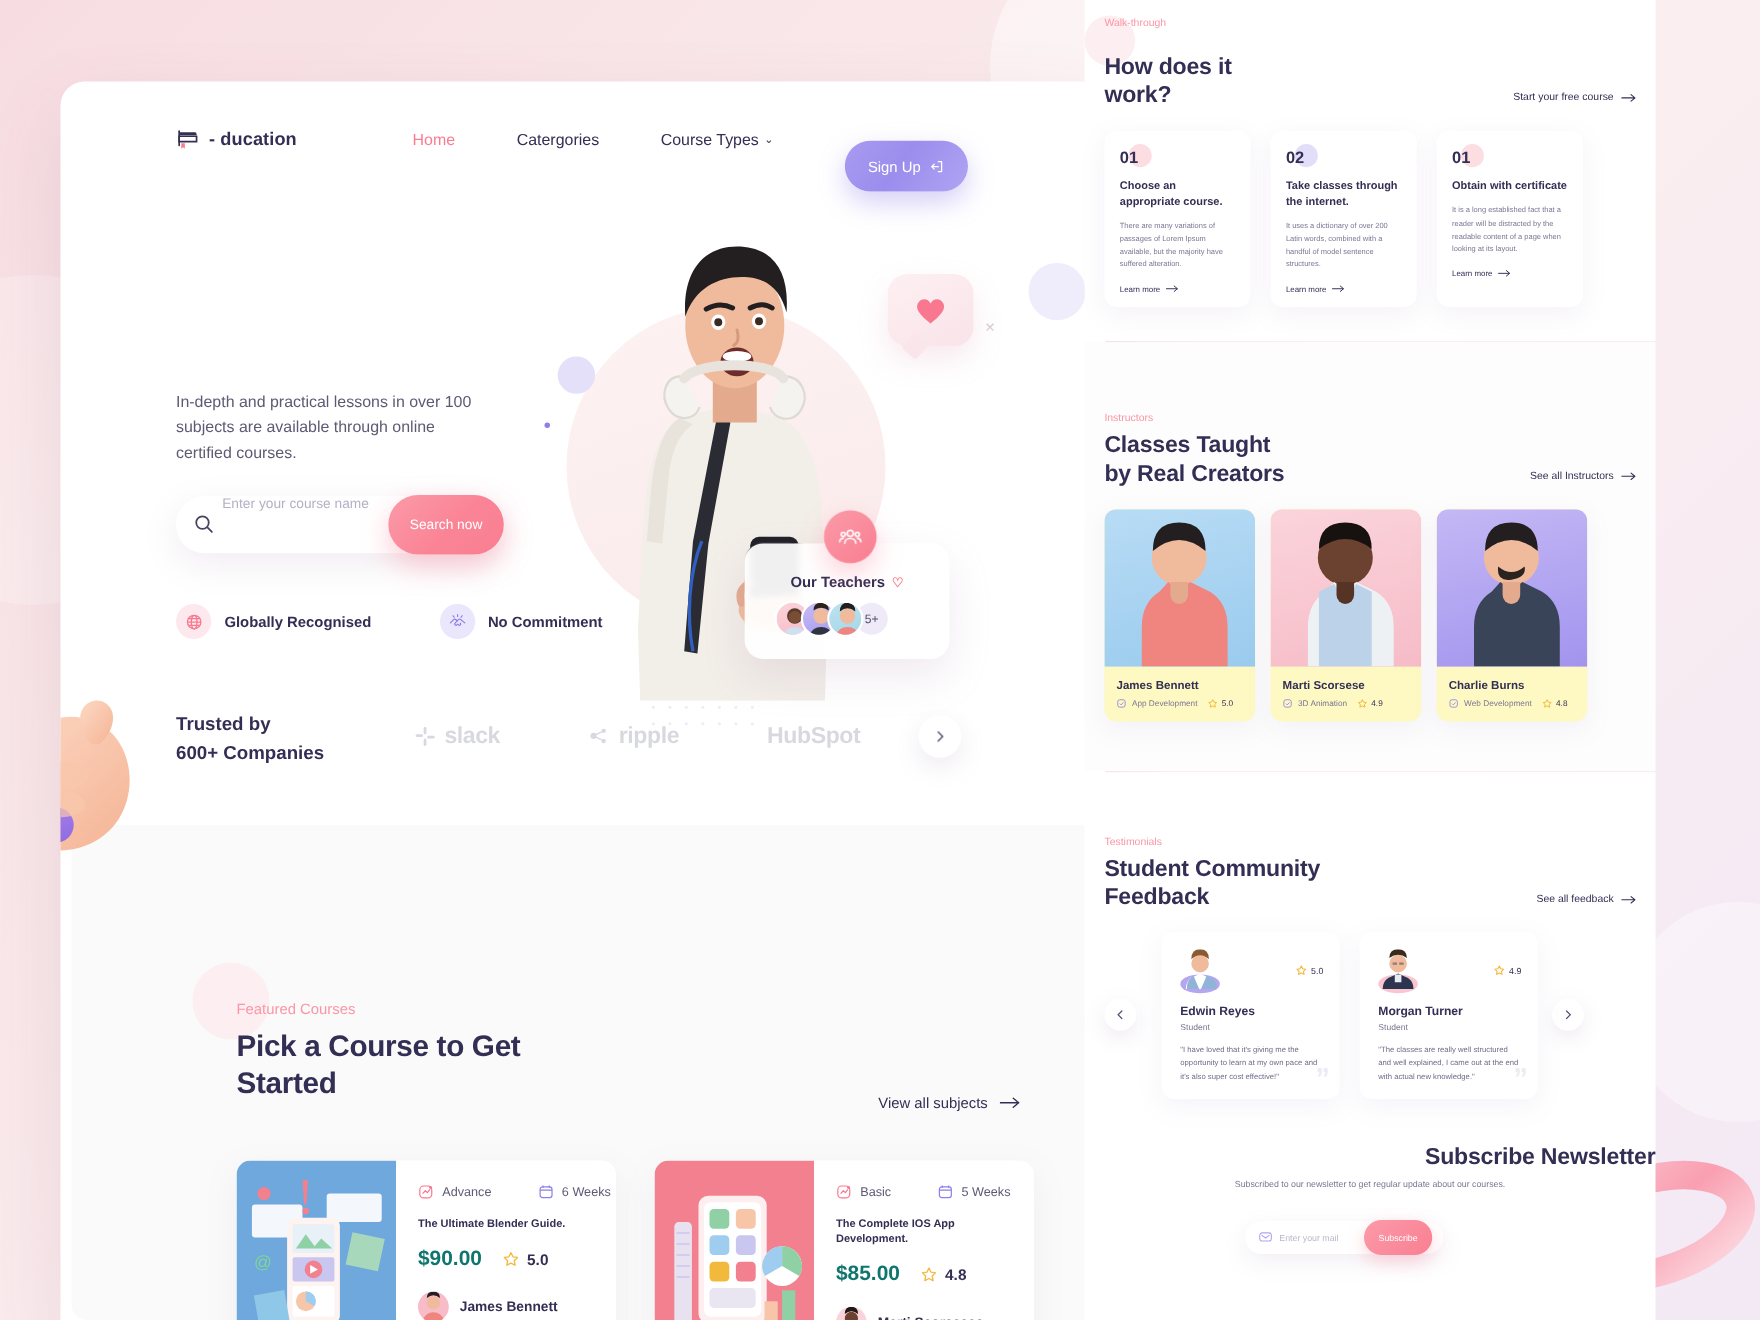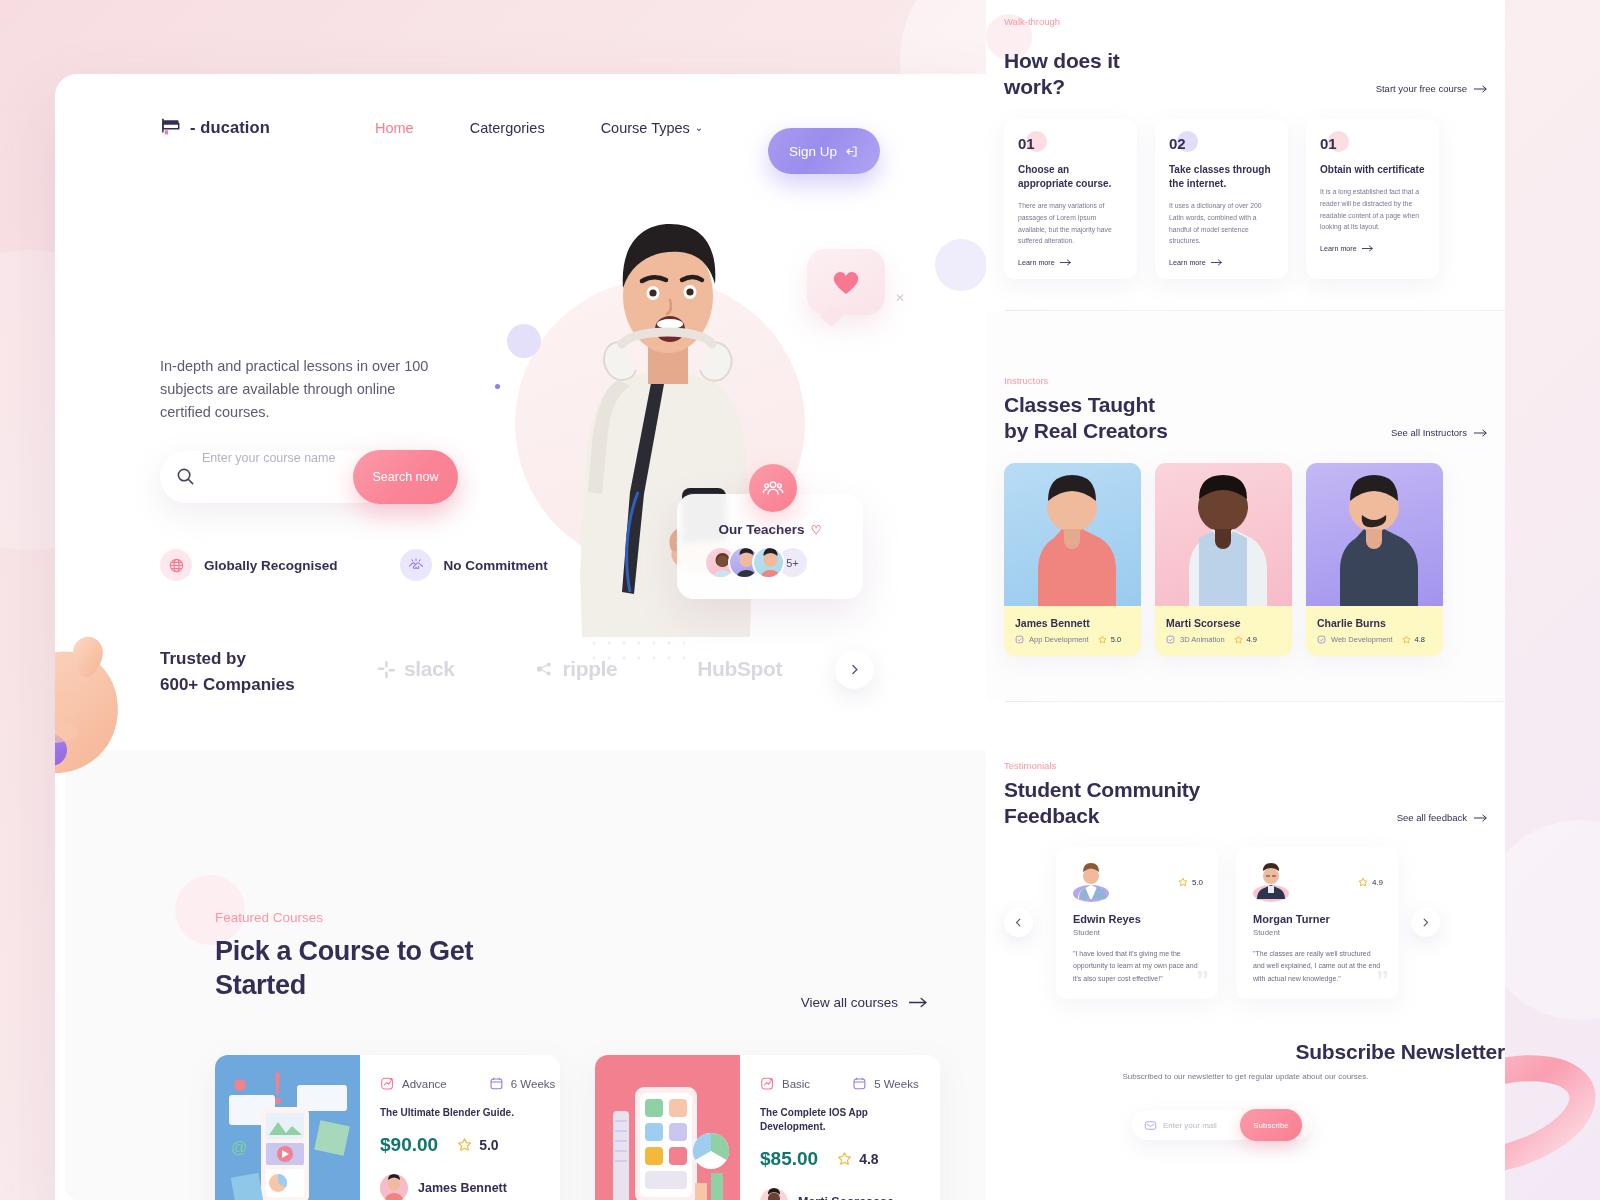--- a/index.html
+++ b/index.html
@@ -457,21 +457,21 @@
     <svg width="13" height="13" viewBox="0 0 16 16" fill="none" stroke="#55516e" stroke-width="1.6" stroke-linecap="round">
         <path d="M6 3l5 5-5 5"></path>
       </svg>
   </div>
 
   <div class="featured">
     <div class="bg-blob" style="left:110px;top:125px;width:70px;height:70px;background:#fdeef1;"></div>
     <div style="position:absolute;left:150px;top:160px;" class="kicker">Featured Courses</div>
     <div style="position:absolute;left:150px;top:184px;width:300px;" class="sec-h2">Pick a Course to Get Started</div>
     <div class="view-all">
-      <span>View all courses</span>
+      <span>View all subjects</span>
       <svg width="18" height="11" viewBox="0 0 20 12" fill="none" stroke="#332e54" stroke-width="1.4" stroke-linecap="round">
           <path d="M0 6h18M13.5 1.5L19 6l-5.5 4.5"></path>
         </svg>
     </div>
 
     <div class="course-card" style="left:150px;">
       <div class="cc-img" style="background:#6fa8dc;">
         <svg viewBox="0 0 145 190" width="145" height="190">
           <rect x="14" y="40" width="46" height="30" rx="3" fill="#fff" opacity=".92"></rect>
           <rect x="82" y="30" width="50" height="26" rx="3" fill="#fff" opacity=".92"></rect>

